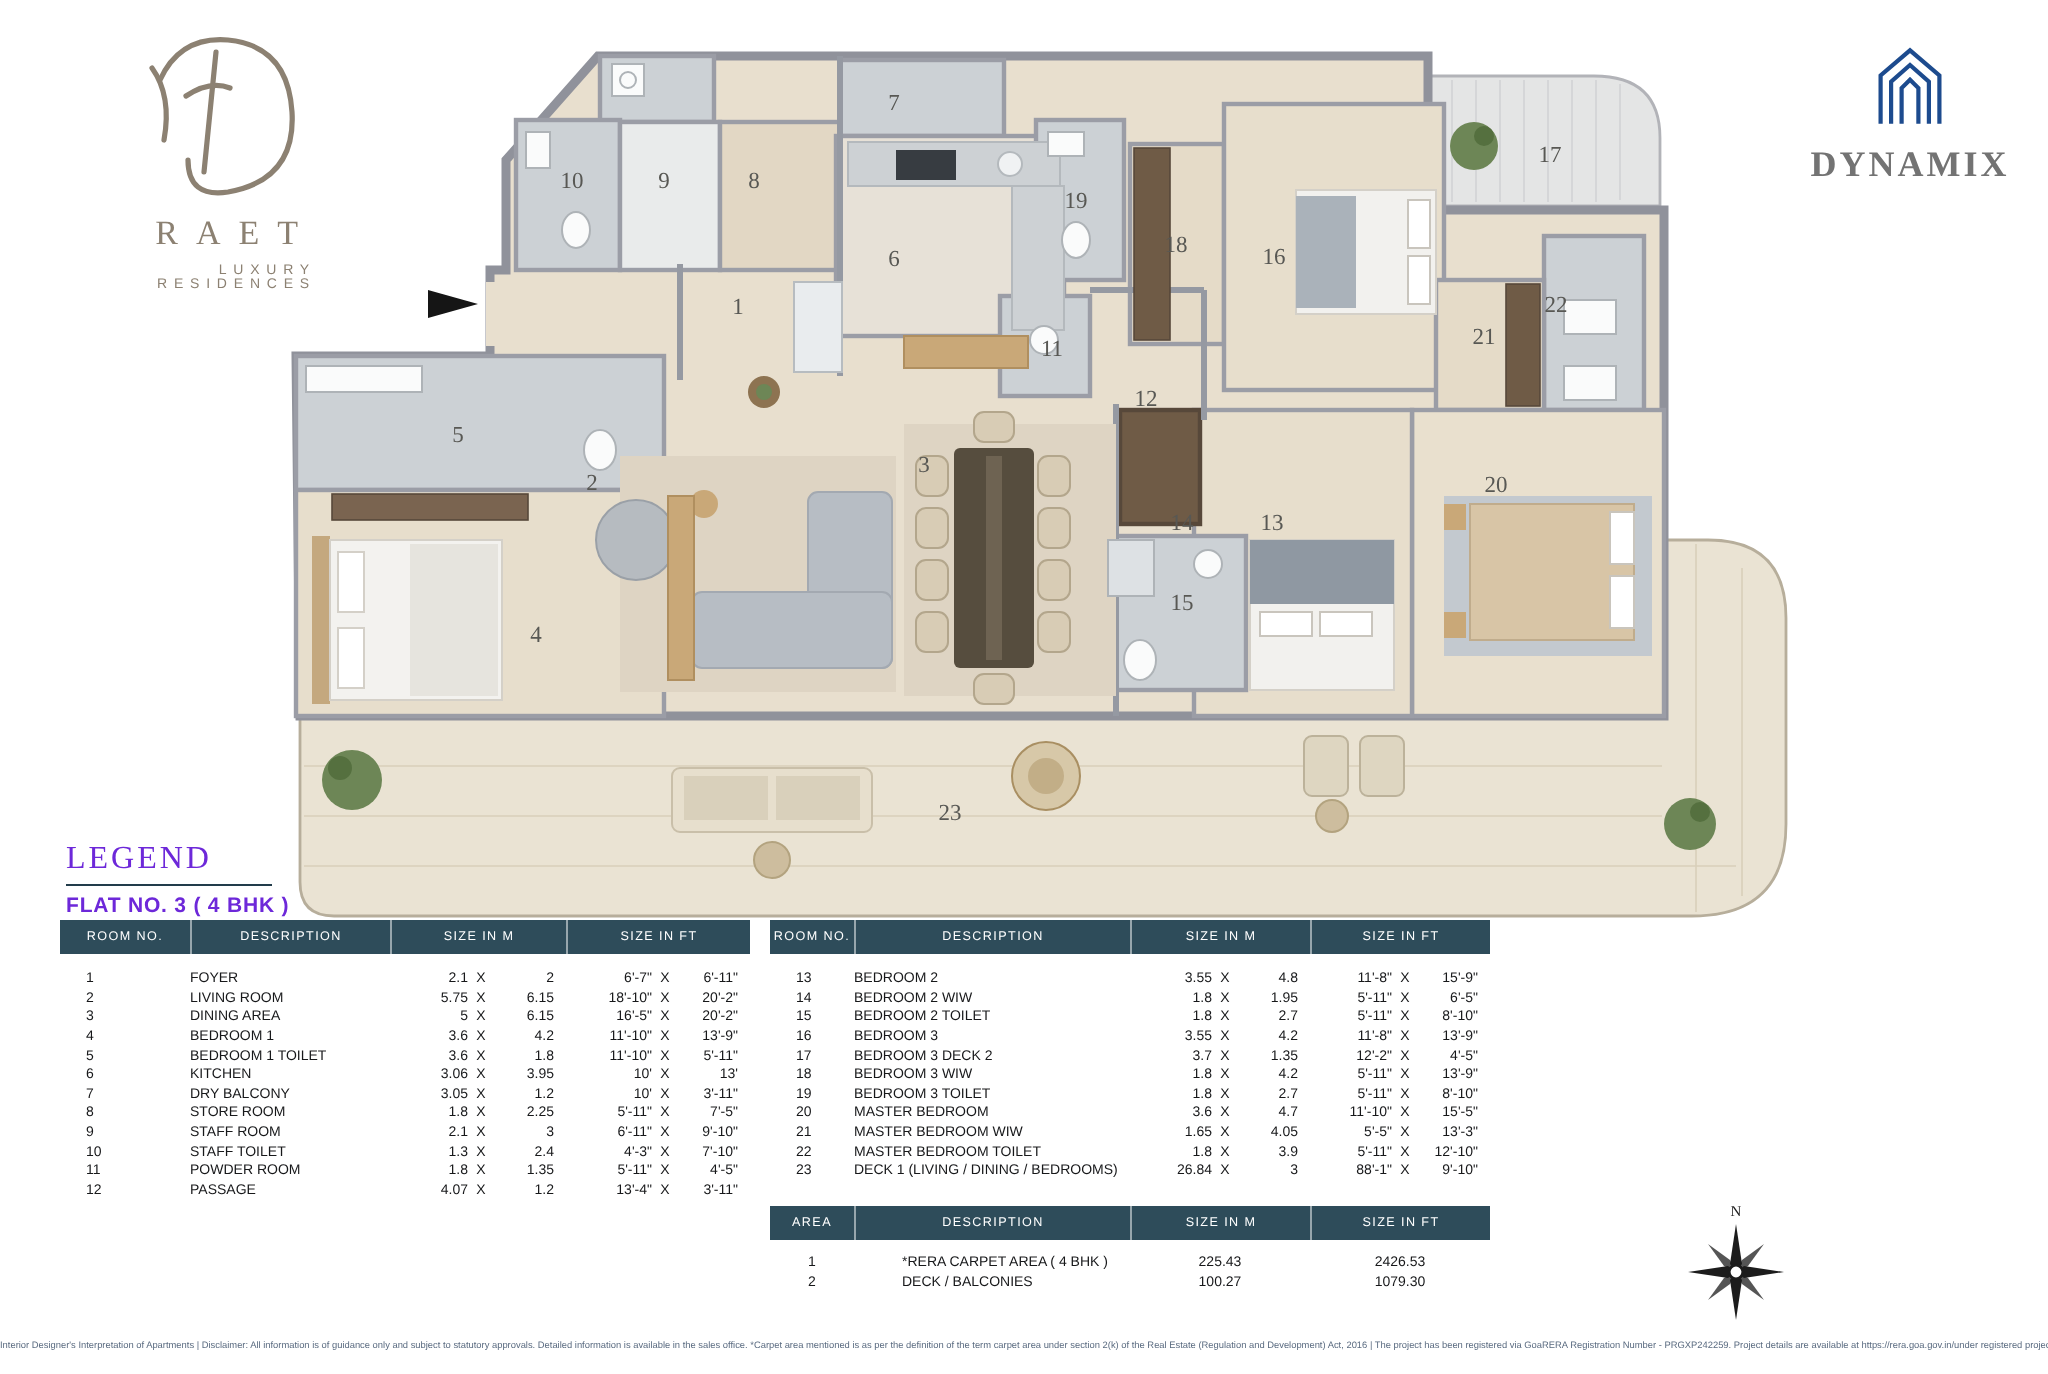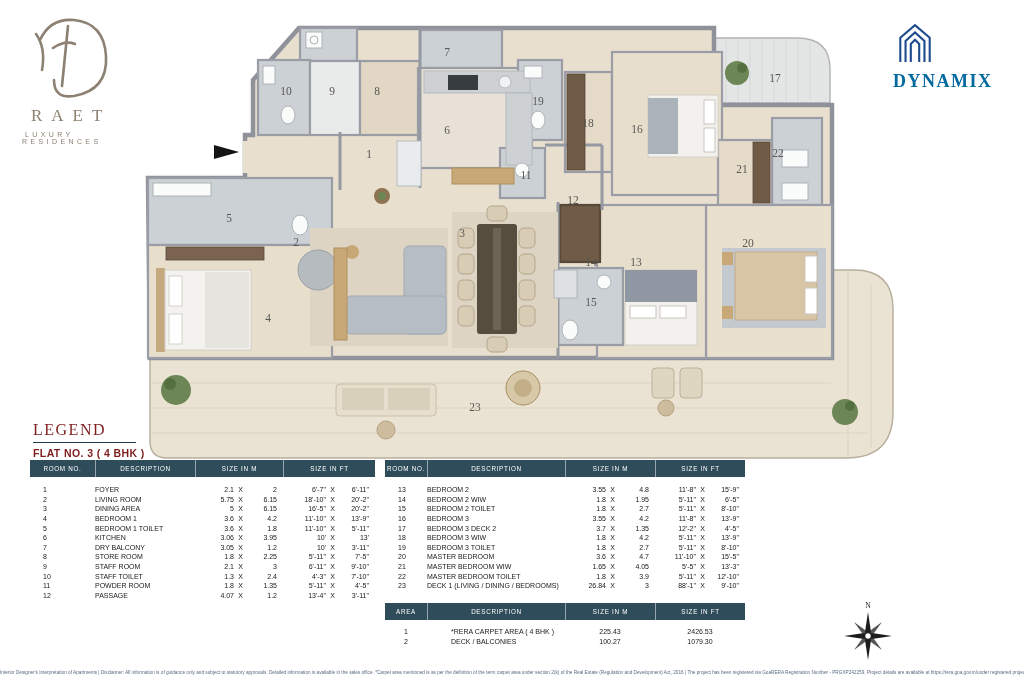--- a/index.html
+++ b/index.html
@@ -1,34 +1,34 @@
 <!DOCTYPE html>
 <html><head>
 <meta charset="utf-8">
 <style>
   html,body{margin:0;padding:0;background:#ffffff;}
   #page{position:relative;width:1024px;height:687px;background:#fff;overflow:hidden;
         font-family:"Liberation Sans",sans-serif;}
 
   
-  .raet{position:absolute;left:22px;top:14px;width:136px;text-align:left;color:#8c8172;}
+  .raet{position:absolute;left:22px;top:14px;width:136px;text-align:right;color:#8c8172;}
   .raet-word{font-family:"Liberation Serif",serif;font-size:17px;letter-spacing:9px;margin-top:2px;text-indent:9px;}
   .raet-tag{font-size:7px;letter-spacing:3.4px;margin-top:5px;text-indent:3px;}
-  .dynamix{position:absolute;left:893px;top:22px;width:124px;text-align:left;color:#0369a1;}
+  .dynamix{position:absolute;left:893px;top:22px;width:124px;text-align:center;color:#737373;}
   .dynamix-word{font-family:"Liberation Serif",serif;font-size:18px;font-weight:700;letter-spacing:1.5px;margin-top:3px;}
 
   
   .plan{position:absolute;left:0;top:0;width:1024px;height:687px;}
   .room-label{position:absolute;transform:translate(-50%,-50%);
       font-family:"Liberation Serif",serif;font-size:11.5px;color:#585854;}
   .entry-arrow{position:absolute;left:214px;top:145px;width:0;height:0;
       border-top:7px solid transparent;border-bottom:7px solid transparent;border-left:25px solid #151515;}
 
   
-  .legend-head{position:absolute;left:33px;top:421px;color:#7f1d1d;}
+  .legend-head{position:absolute;left:33px;top:421px;color:#6d28d9;}
   .legend-title{font-family:"Liberation Serif",serif;font-size:16px;letter-spacing:1.5px;font-weight:500;}
   .legend-rule{width:103px;border-top:1.2px solid #223c4b;margin:3px 0 4px 0;}
   .legend-sub{font-size:10.5px;font-weight:700;letter-spacing:.4px;}
 
   .tbl{position:absolute;color:#17181a;}
   .hdr{display:grid;background:#2e4c5a;color:#fff;height:17px;align-items:center;
        font-size:6.3px;letter-spacing:.7px;}
   .hdr span{text-align:center;border-left:1px solid rgba(255,255,255,.5);line-height:17px;}
   .hdr span:first-child{border-left:none;}
   .rows{margin-top:8px;}

